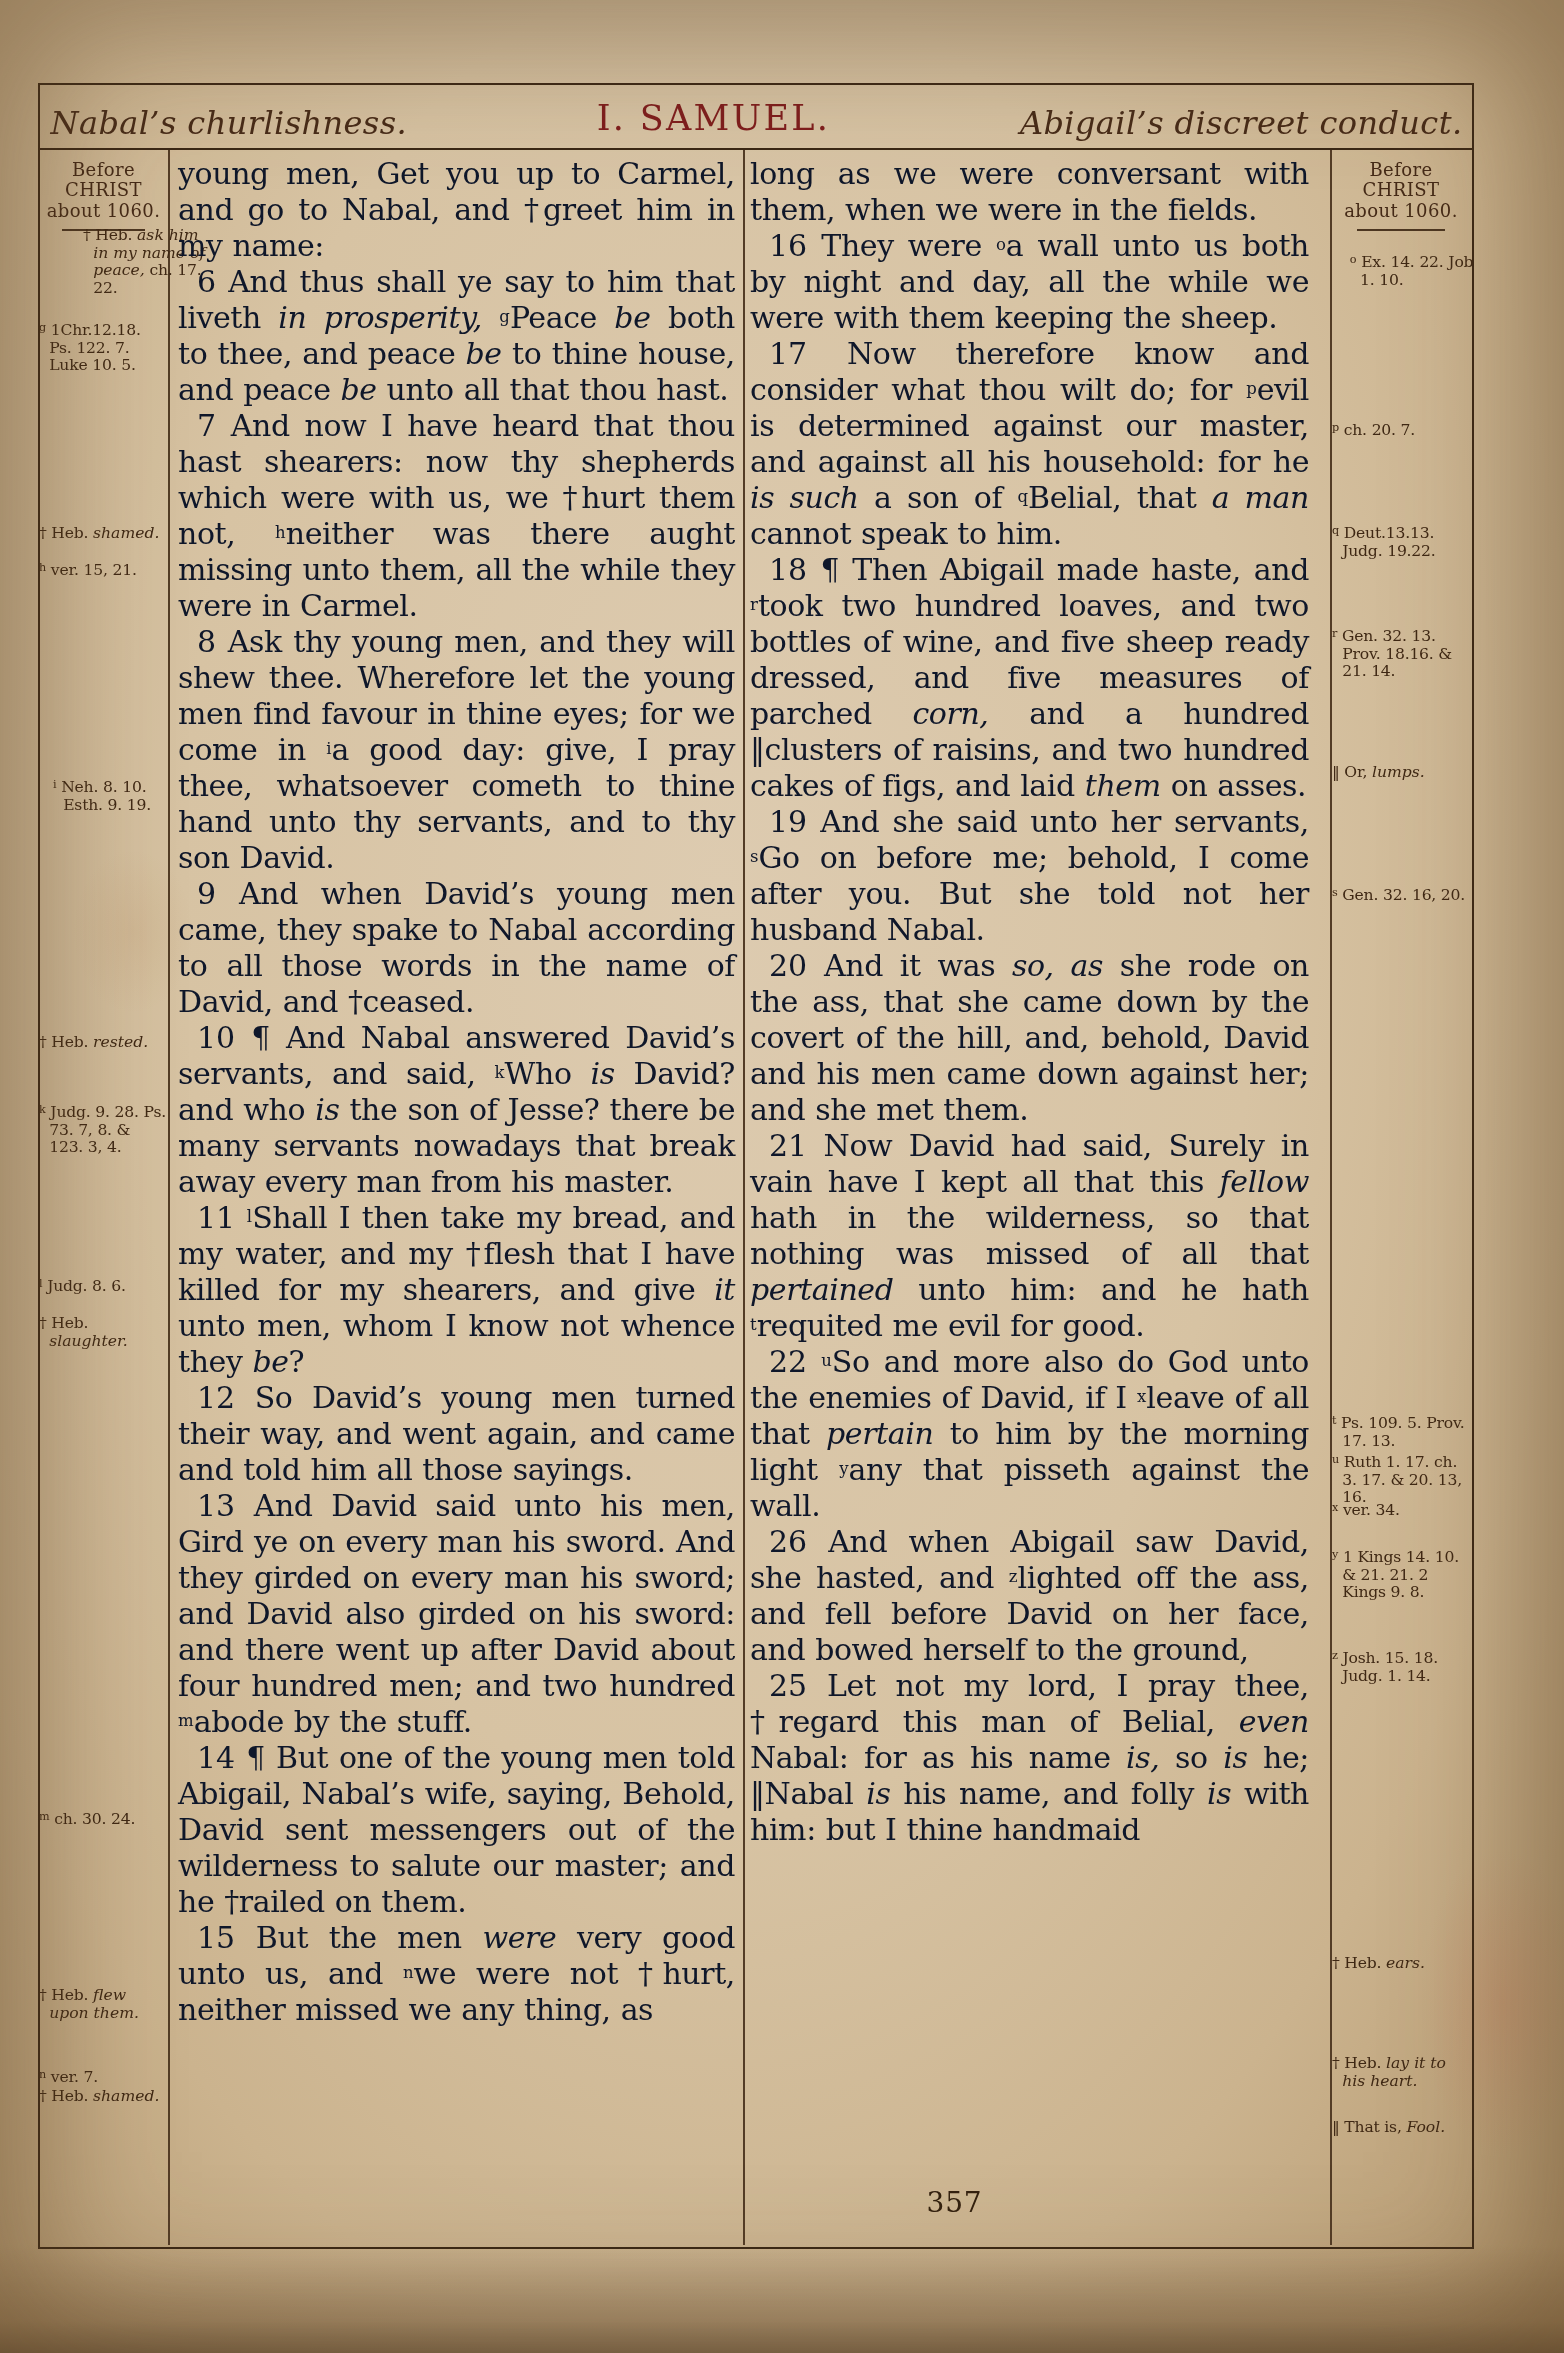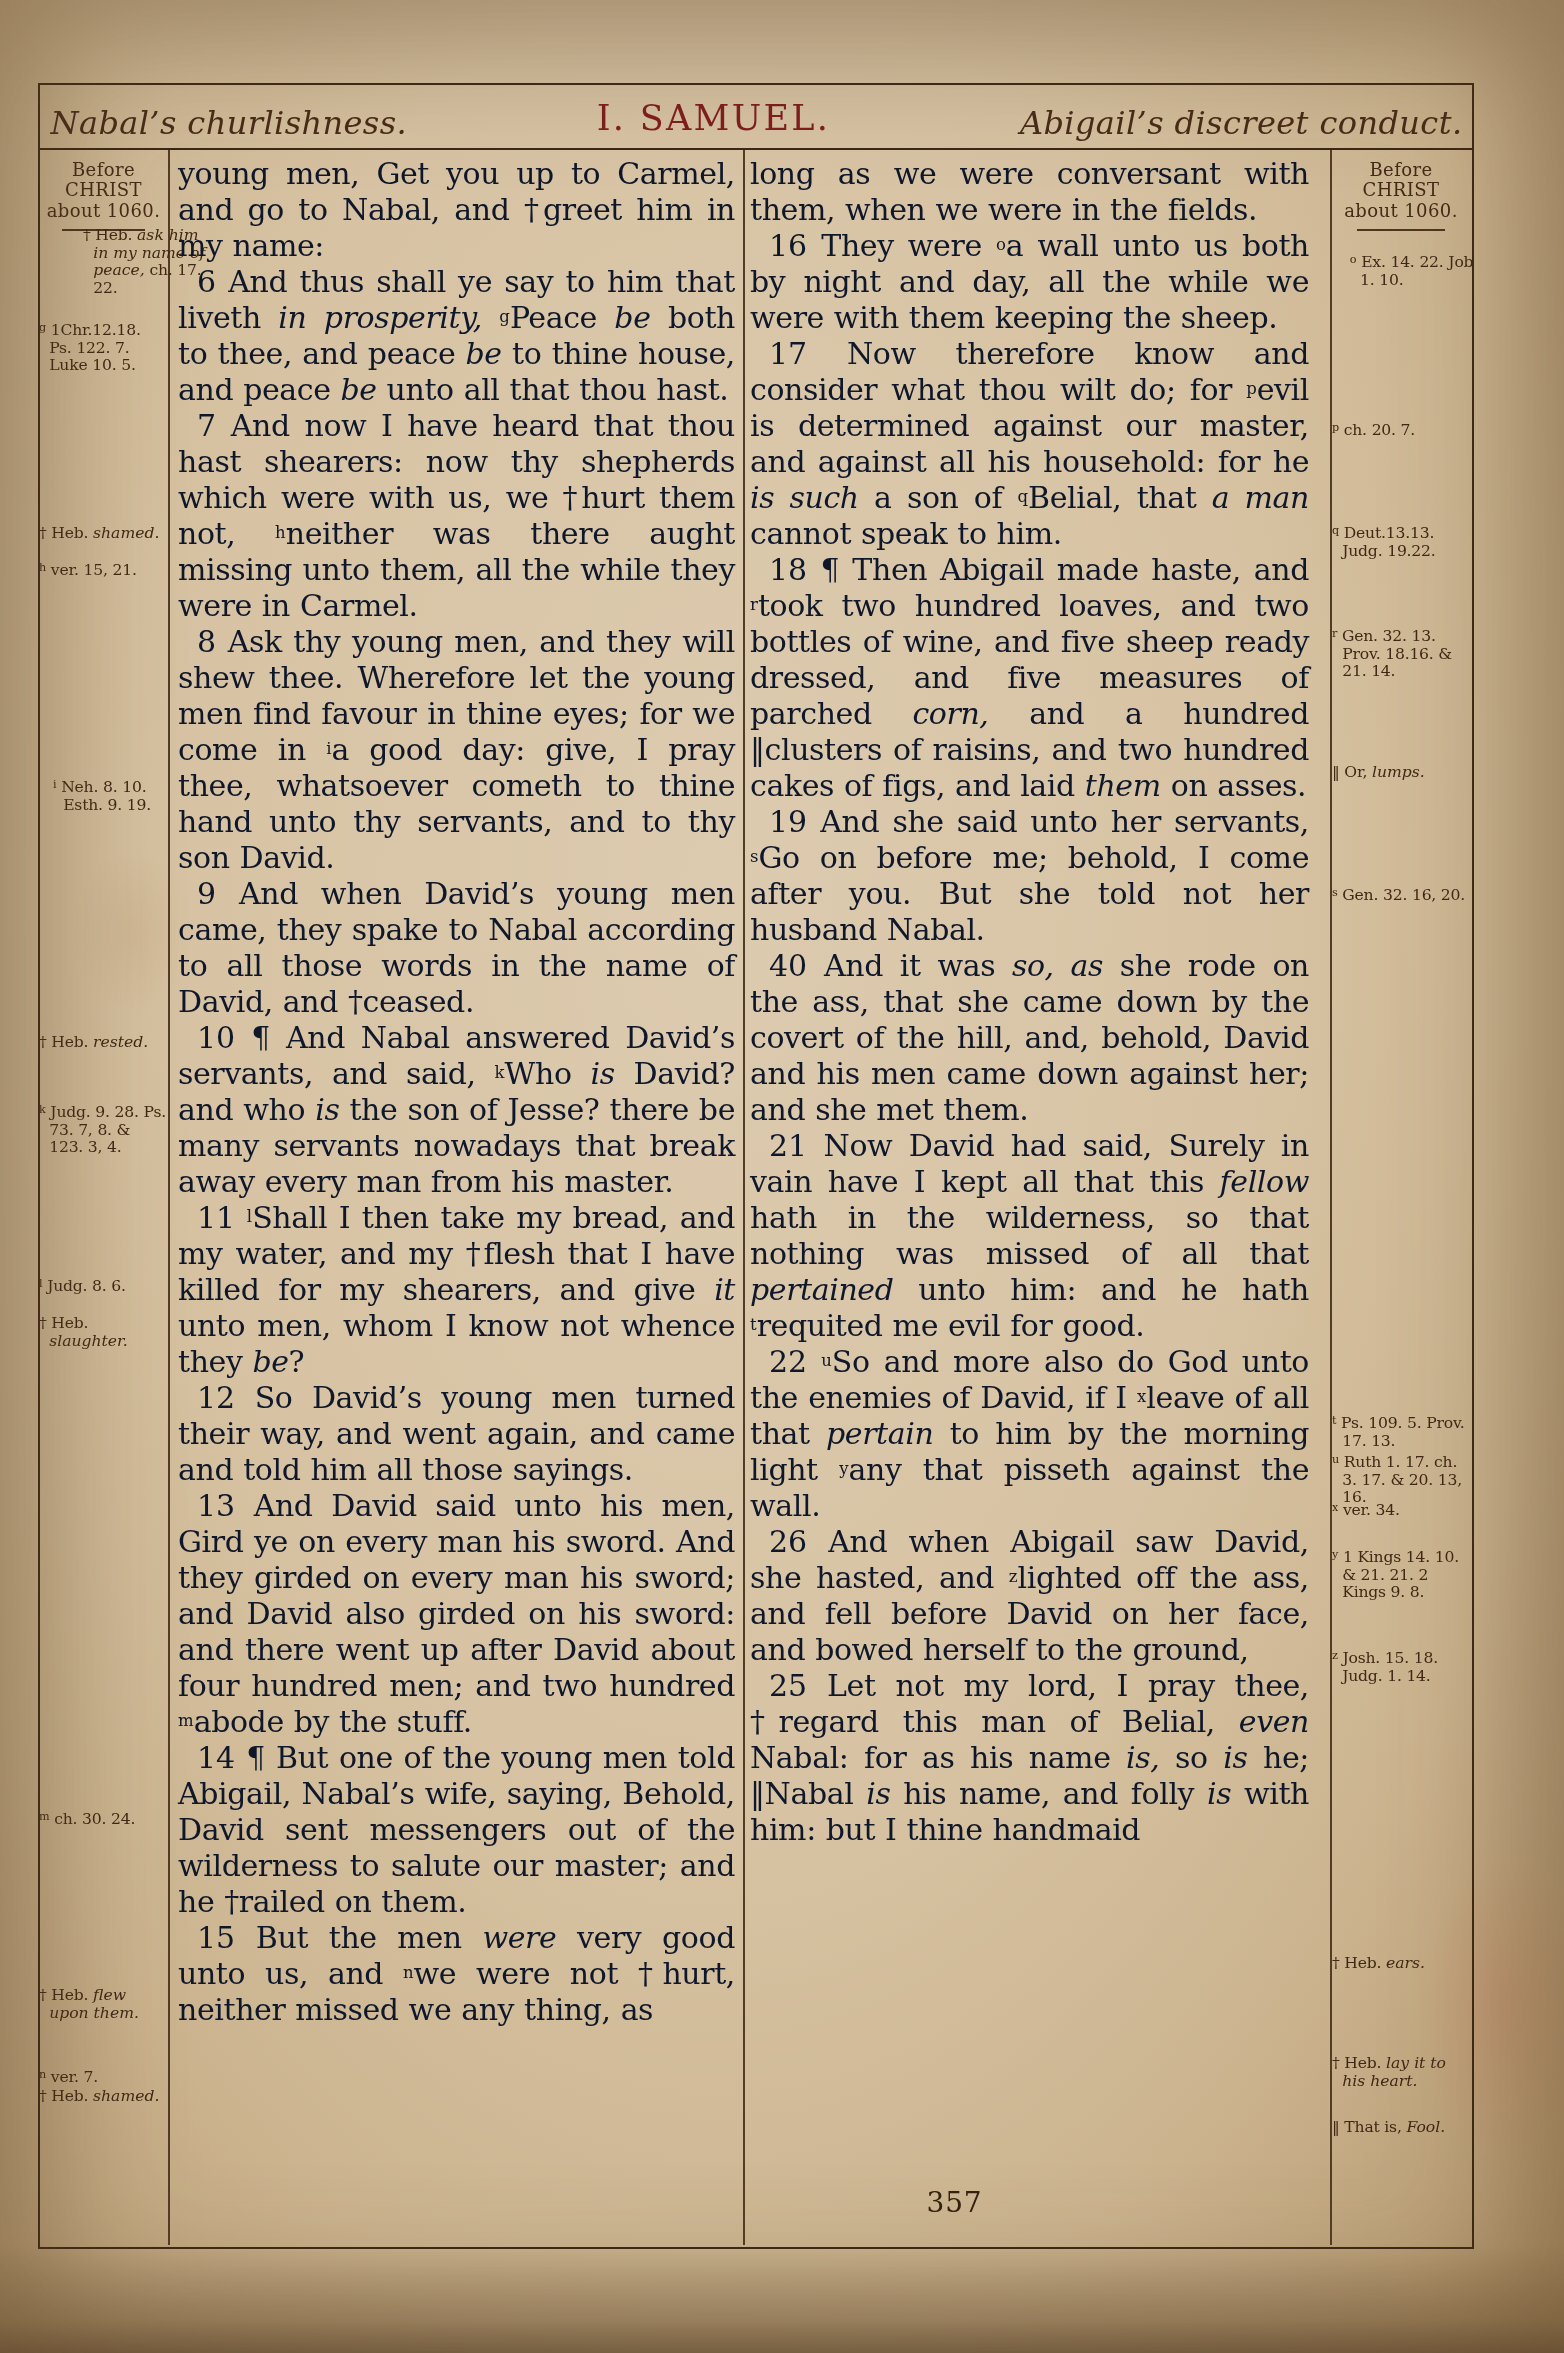--- a/index.html
+++ b/index.html
@@ -127,21 +127,21 @@
     <p class="verse"><span class="vnum">13</span> And David said unto his men, Gird ye on every man his sword. And they girded on every man his sword; and David also girded on his sword: and there went up after David about four hundred men; and two hundred <sup>m</sup>abode by the stuff.</p>
     <p class="verse"><span class="vnum">14 ¶</span> But one of the young men told Abigail, Nabal’s wife, saying, Behold, David sent messengers out of the wilderness to salute our master; and he †railed on them.</p>
     <p class="verse"><span class="vnum">15</span> But the men <i>were</i> very good unto us, and <sup>n</sup>we were not †hurt, neither missed we any thing, as</p>
   </div>
 <div class="col c-right">
     <p class="verse cont">long as we were conversant with them, when we were in the fields.</p>
     <p class="verse"><span class="vnum">16</span> They were <sup>o</sup>a wall unto us both by night and day, all the while we were with them keeping the sheep.</p>
     <p class="verse"><span class="vnum">17</span> Now therefore know and consider what thou wilt do; for <sup>p</sup>evil is determined against our master, and against all his household: for he <i>is such</i> a son of <sup>q</sup>Belial, that <i>a man</i> cannot speak to him.</p>
     <p class="verse"><span class="vnum">18 ¶</span> Then Abigail made haste, and <sup>r</sup>took two hundred loaves, and two bottles of wine, and five sheep ready dressed, and five measures of parched <i>corn,</i> and a hundred ‖clusters of raisins, and two hundred cakes of figs, and laid <i>them</i> on asses.</p>
     <p class="verse"><span class="vnum">19</span> And she said unto her servants, <sup>s</sup>Go on before me; behold, I come after you. But she told not her husband Nabal.</p>
-    <p class="verse"><span class="vnum">40</span> And it was <i>so, as</i> she rode on the ass, that she came down by the covert of the hill, and, behold, David and his men came down against her; and she met them.</p>
+    <p class="verse"><span class="vnum">20</span> And it was <i>so, as</i> she rode on the ass, that she came down by the covert of the hill, and, behold, David and his men came down against her; and she met them.</p>
     <p class="verse"><span class="vnum">21</span> Now David had said, Surely in vain have I kept all that this <i>fellow</i> hath in the wilderness, so that nothing was missed of all that <i>pertained</i> unto him: and he hath <sup>t</sup>requited me evil for good.</p>
     <p class="verse"><span class="vnum">22</span> <sup>u</sup>So and more also do God unto the enemies of David, if I <sup>x</sup>leave of all that <i>pertain</i> to him by the morning light <sup>y</sup>any that pisseth against the wall.</p>
     <p class="verse"><span class="vnum">26</span> And when Abigail saw David, she hasted, and <sup>z</sup>lighted off the ass, and fell before David on her face, and bowed herself to the ground,</p>
     <p class="verse"><span class="vnum">25</span> Let not my lord, I pray thee, †regard this man of Belial, <i>even</i> Nabal: for as his name <i>is,</i> so <i>is</i> he; ‖Nabal <i>is</i> his name, and folly <i>is</i> with him: but I thine handmaid</p>
   </div>
 
 <div class="margincol m-right">
   <div class="bc-head">
     <div class="bc-line">Before</div>
     <div class="bc-line">CHRIST</div>

